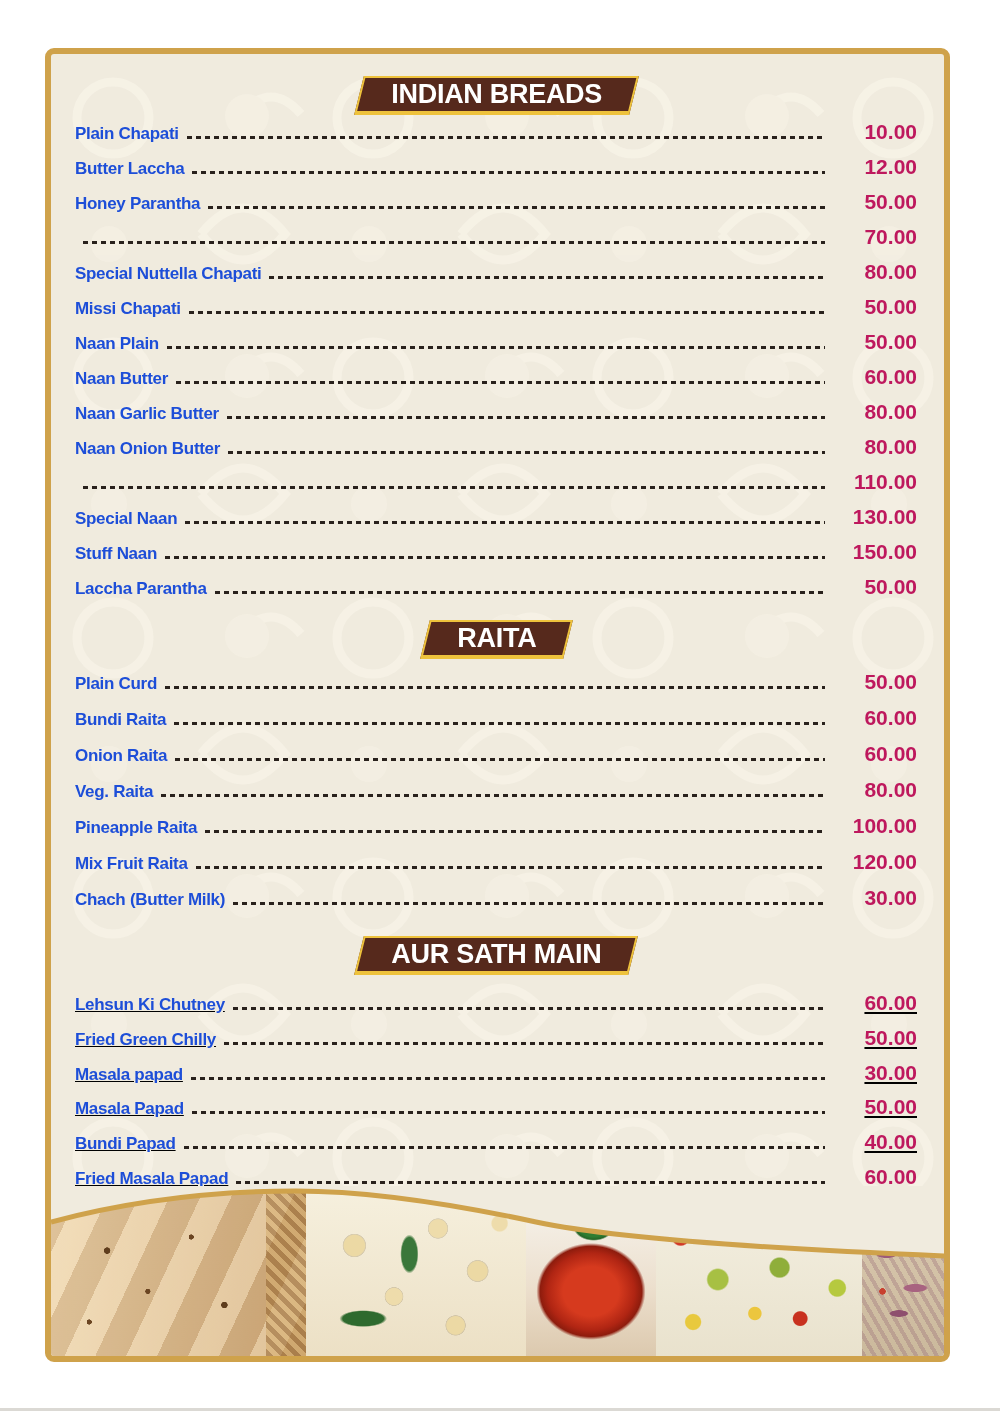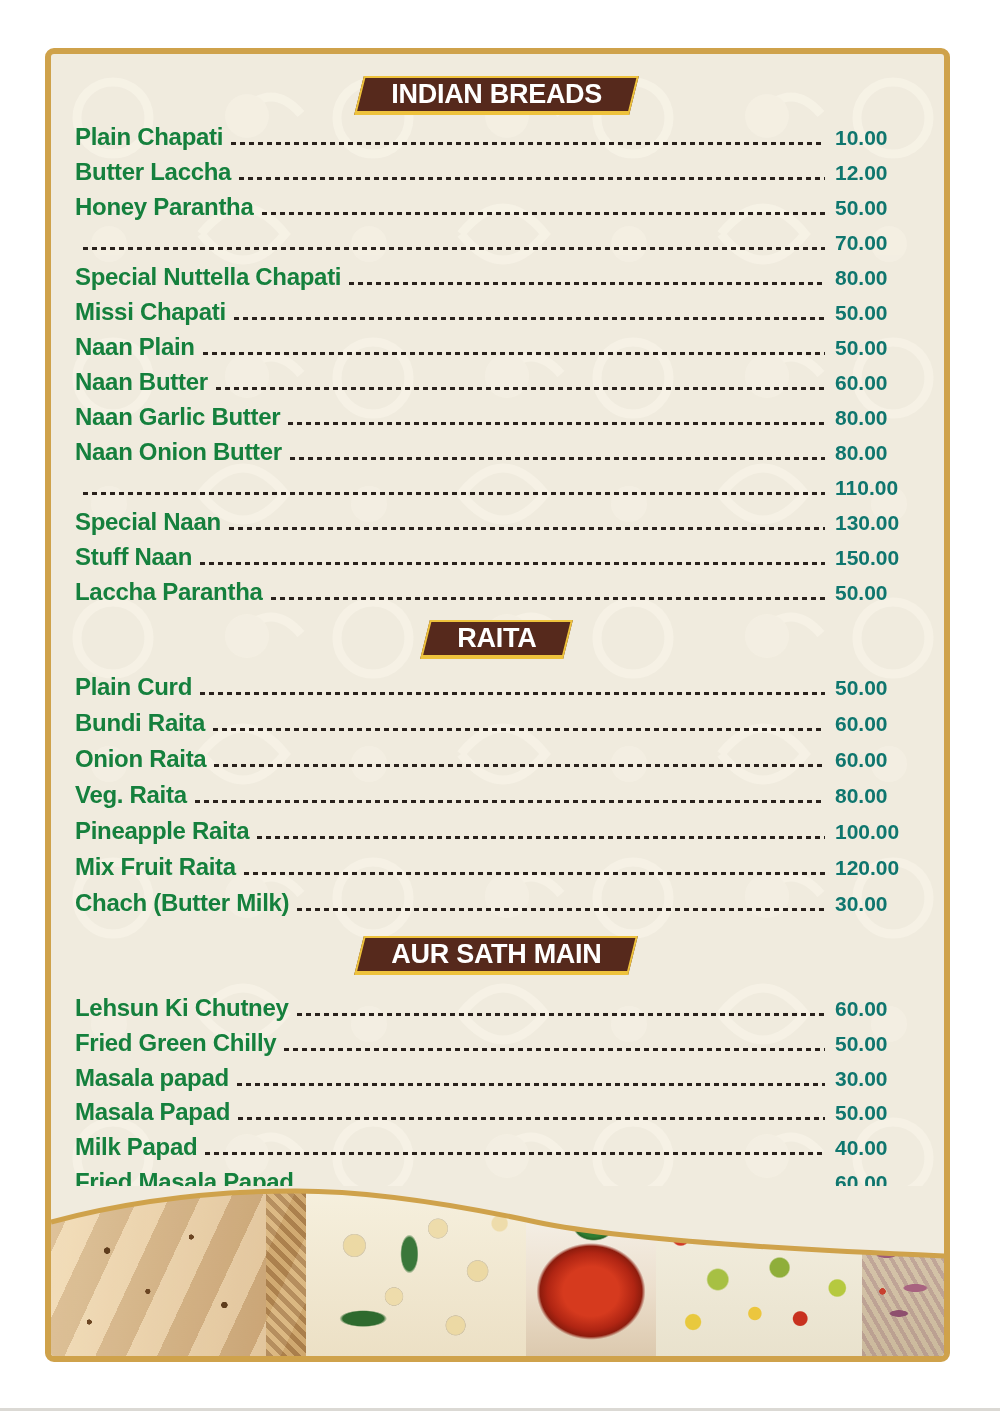--- a/index.html
+++ b/index.html
@@ -29,30 +29,30 @@
     display:inline-block; transform:skewX(14deg); color:#ffffff;
     font-weight:bold; font-size:27px; letter-spacing:-.3px; line-height:30px; white-space:nowrap;
   }
 
   .rows { margin-top:0; }
   .section:nth-child(1) .rows { margin-top:0; }
   .section:nth-child(2) .rows { margin-top:6px; }
   .section:nth-child(3) .rows { margin-top:12px; }
   .row { display:flex; align-items:baseline; height:35px; line-height:35px; }
   .section:nth-child(2) .row { height:36px; line-height:36px; }
-  .section:nth-child(3) .row { height:34.8px; line-height:34.8px; }
+  .section:nth-child(3) .row { height:34.8px; line-height:34.8px;text-decoration:underline; }
   .iname {
-    font-size:24px; font-weight:bold; color:#15803d; letter-spacing:-.3px; white-space:nowrap;
+    font-size:17px; font-weight:bold; color:#1d4ed8; letter-spacing:-.3px; white-space:nowrap;
   }
   .leader {
     flex:1; height:3px; margin:0 10px 0 8px;
     background:repeating-linear-gradient(90deg,#29211c 0 5px,transparent 5px 9px);
   }
   .iprice {
-    font-size:21px; font-weight:bold; color:#0f766e; min-width:82px; white-space:nowrap;margin-top:6px;
+    font-size:21px; font-weight:bold; color:#be185d; min-width:82px; text-align:right; white-space:nowrap;
   }
 
   .photo-strip { position:absolute; left:0; right:0; bottom:0; height:170px; }
   .photos { position:absolute; left:0; right:0; top:0; bottom:0; display:flex; }
   .photo { height:100%; }
   .p1 { width:28.6%;
     background:
       radial-gradient(circle 5px at 22% 38%, #5f3d1d 0 60%, transparent 70%) no-repeat,
       radial-gradient(circle 4px at 38% 62%, #6b4522 0 60%, transparent 70%) no-repeat,
       radial-gradient(circle 4px at 55% 30%, #6b4522 0 60%, transparent 70%) no-repeat,
@@ -262,21 +262,21 @@
               <span class="iname">Masala papad</span>
               <span class="leader"></span>
               <span class="iprice">30.00</span>
             </div>
             <div class="row">
               <span class="iname">Masala Papad</span>
               <span class="leader"></span>
               <span class="iprice">50.00</span>
             </div>
             <div class="row">
-              <span class="iname">Milk Papad</span>
+              <span class="iname">Bundi Papad</span>
               <span class="leader"></span>
               <span class="iprice">40.00</span>
             </div>
             <div class="row">
               <span class="iname">Fried Masala Papad</span>
               <span class="leader"></span>
               <span class="iprice">60.00</span>
             </div>
           </div>
         </section>

